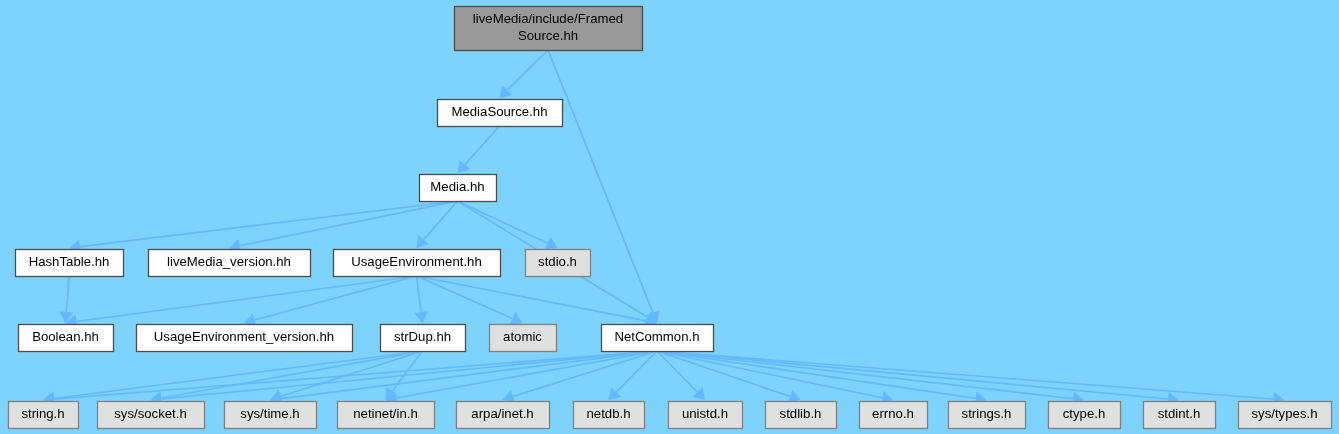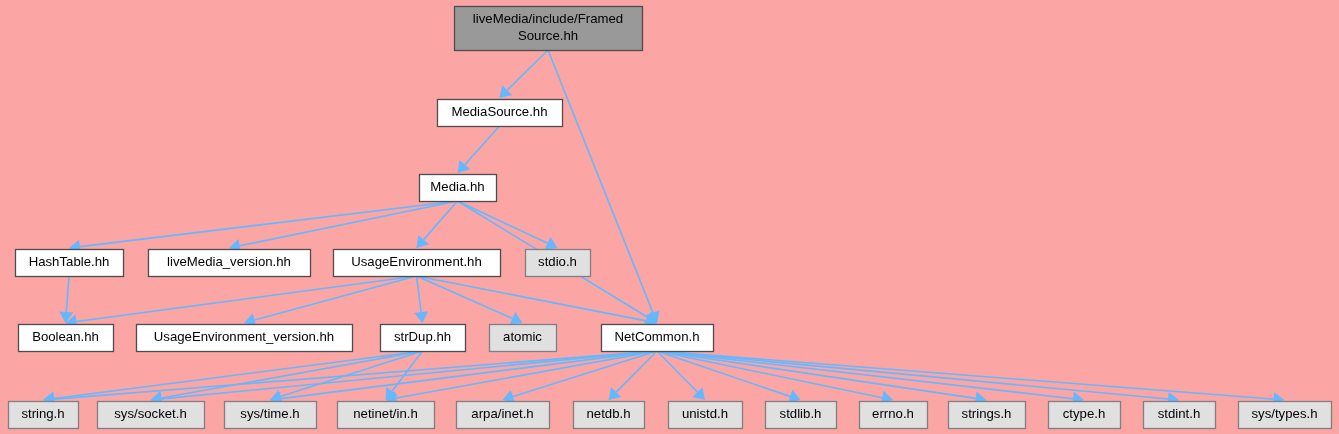--- a/index.html
+++ b/index.html
@@ -4,21 +4,21 @@
 <style>
   html, body {
     margin: 0;
     padding: 0;
     background: #ffffff;
   }
   #graph-root {
     position: relative;
     width: 1339px;
     height: 434px;
-    background: #fca5a5;
+    background: #7dd3fc;
     overflow: hidden;
     font-family: "Liberation Sans", sans-serif;
   }
   #graph-svg {
     position: absolute;
     left: 0;
     top: 0;
     width: 1339px;
     height: 434px;
   }

